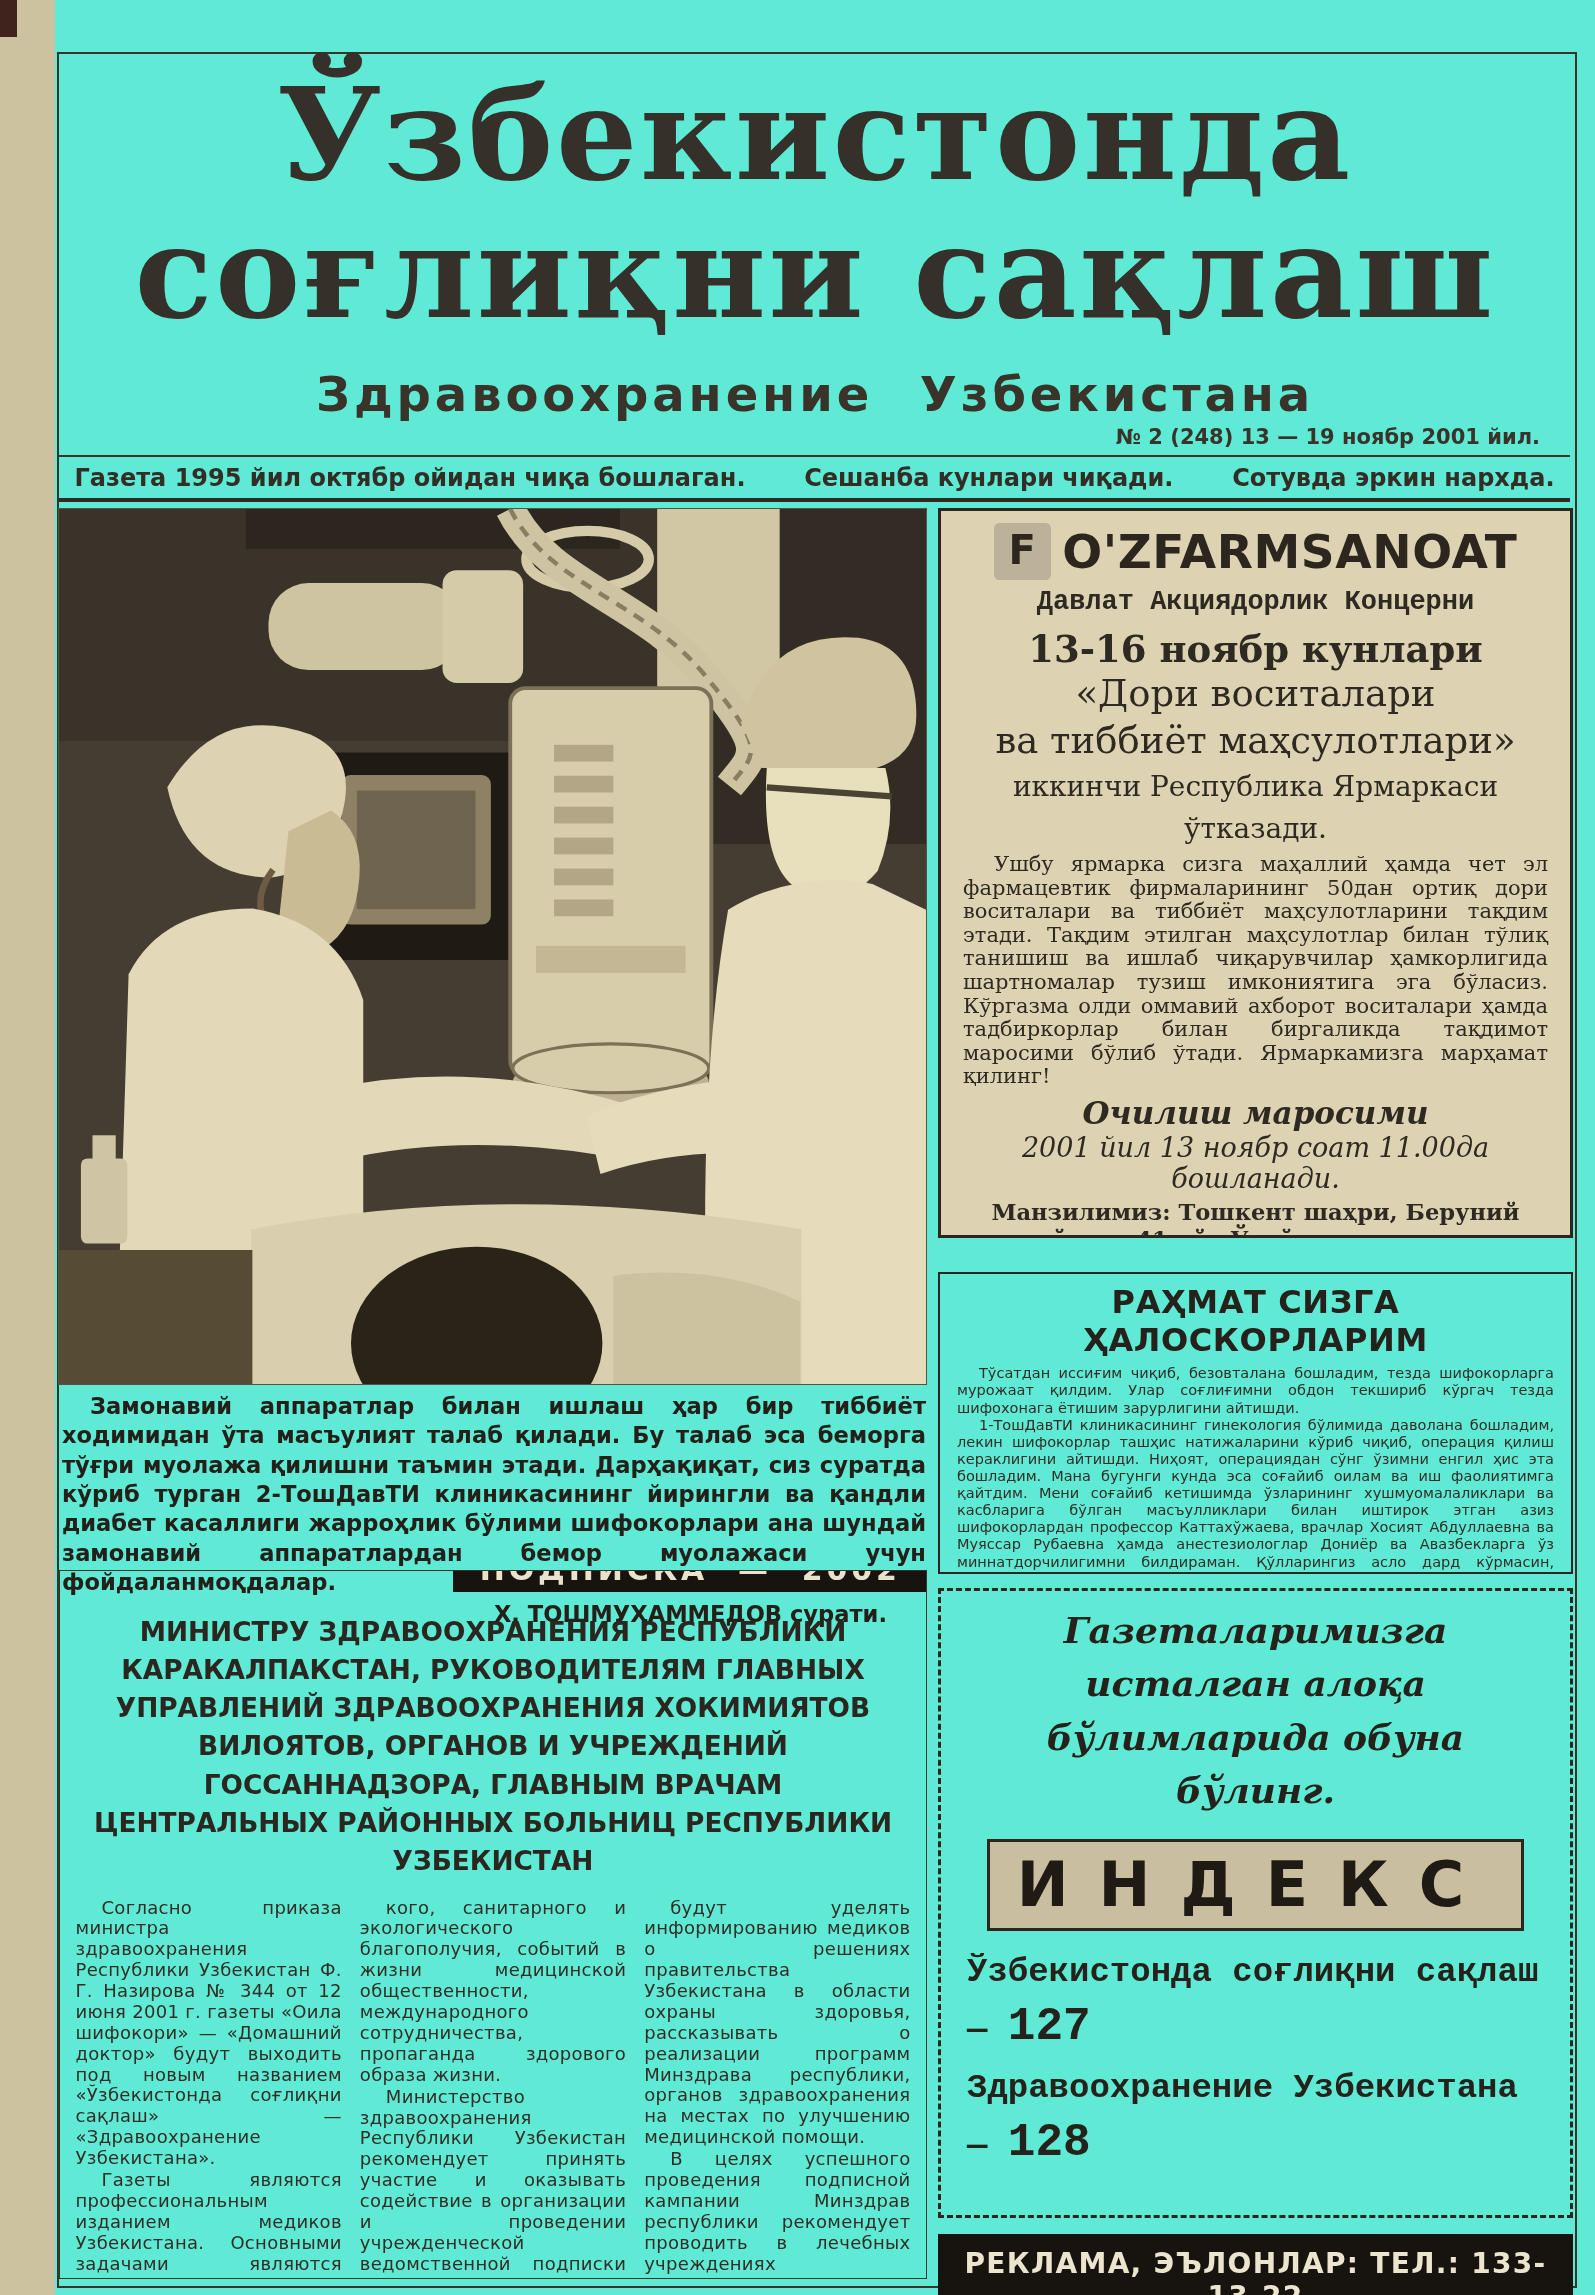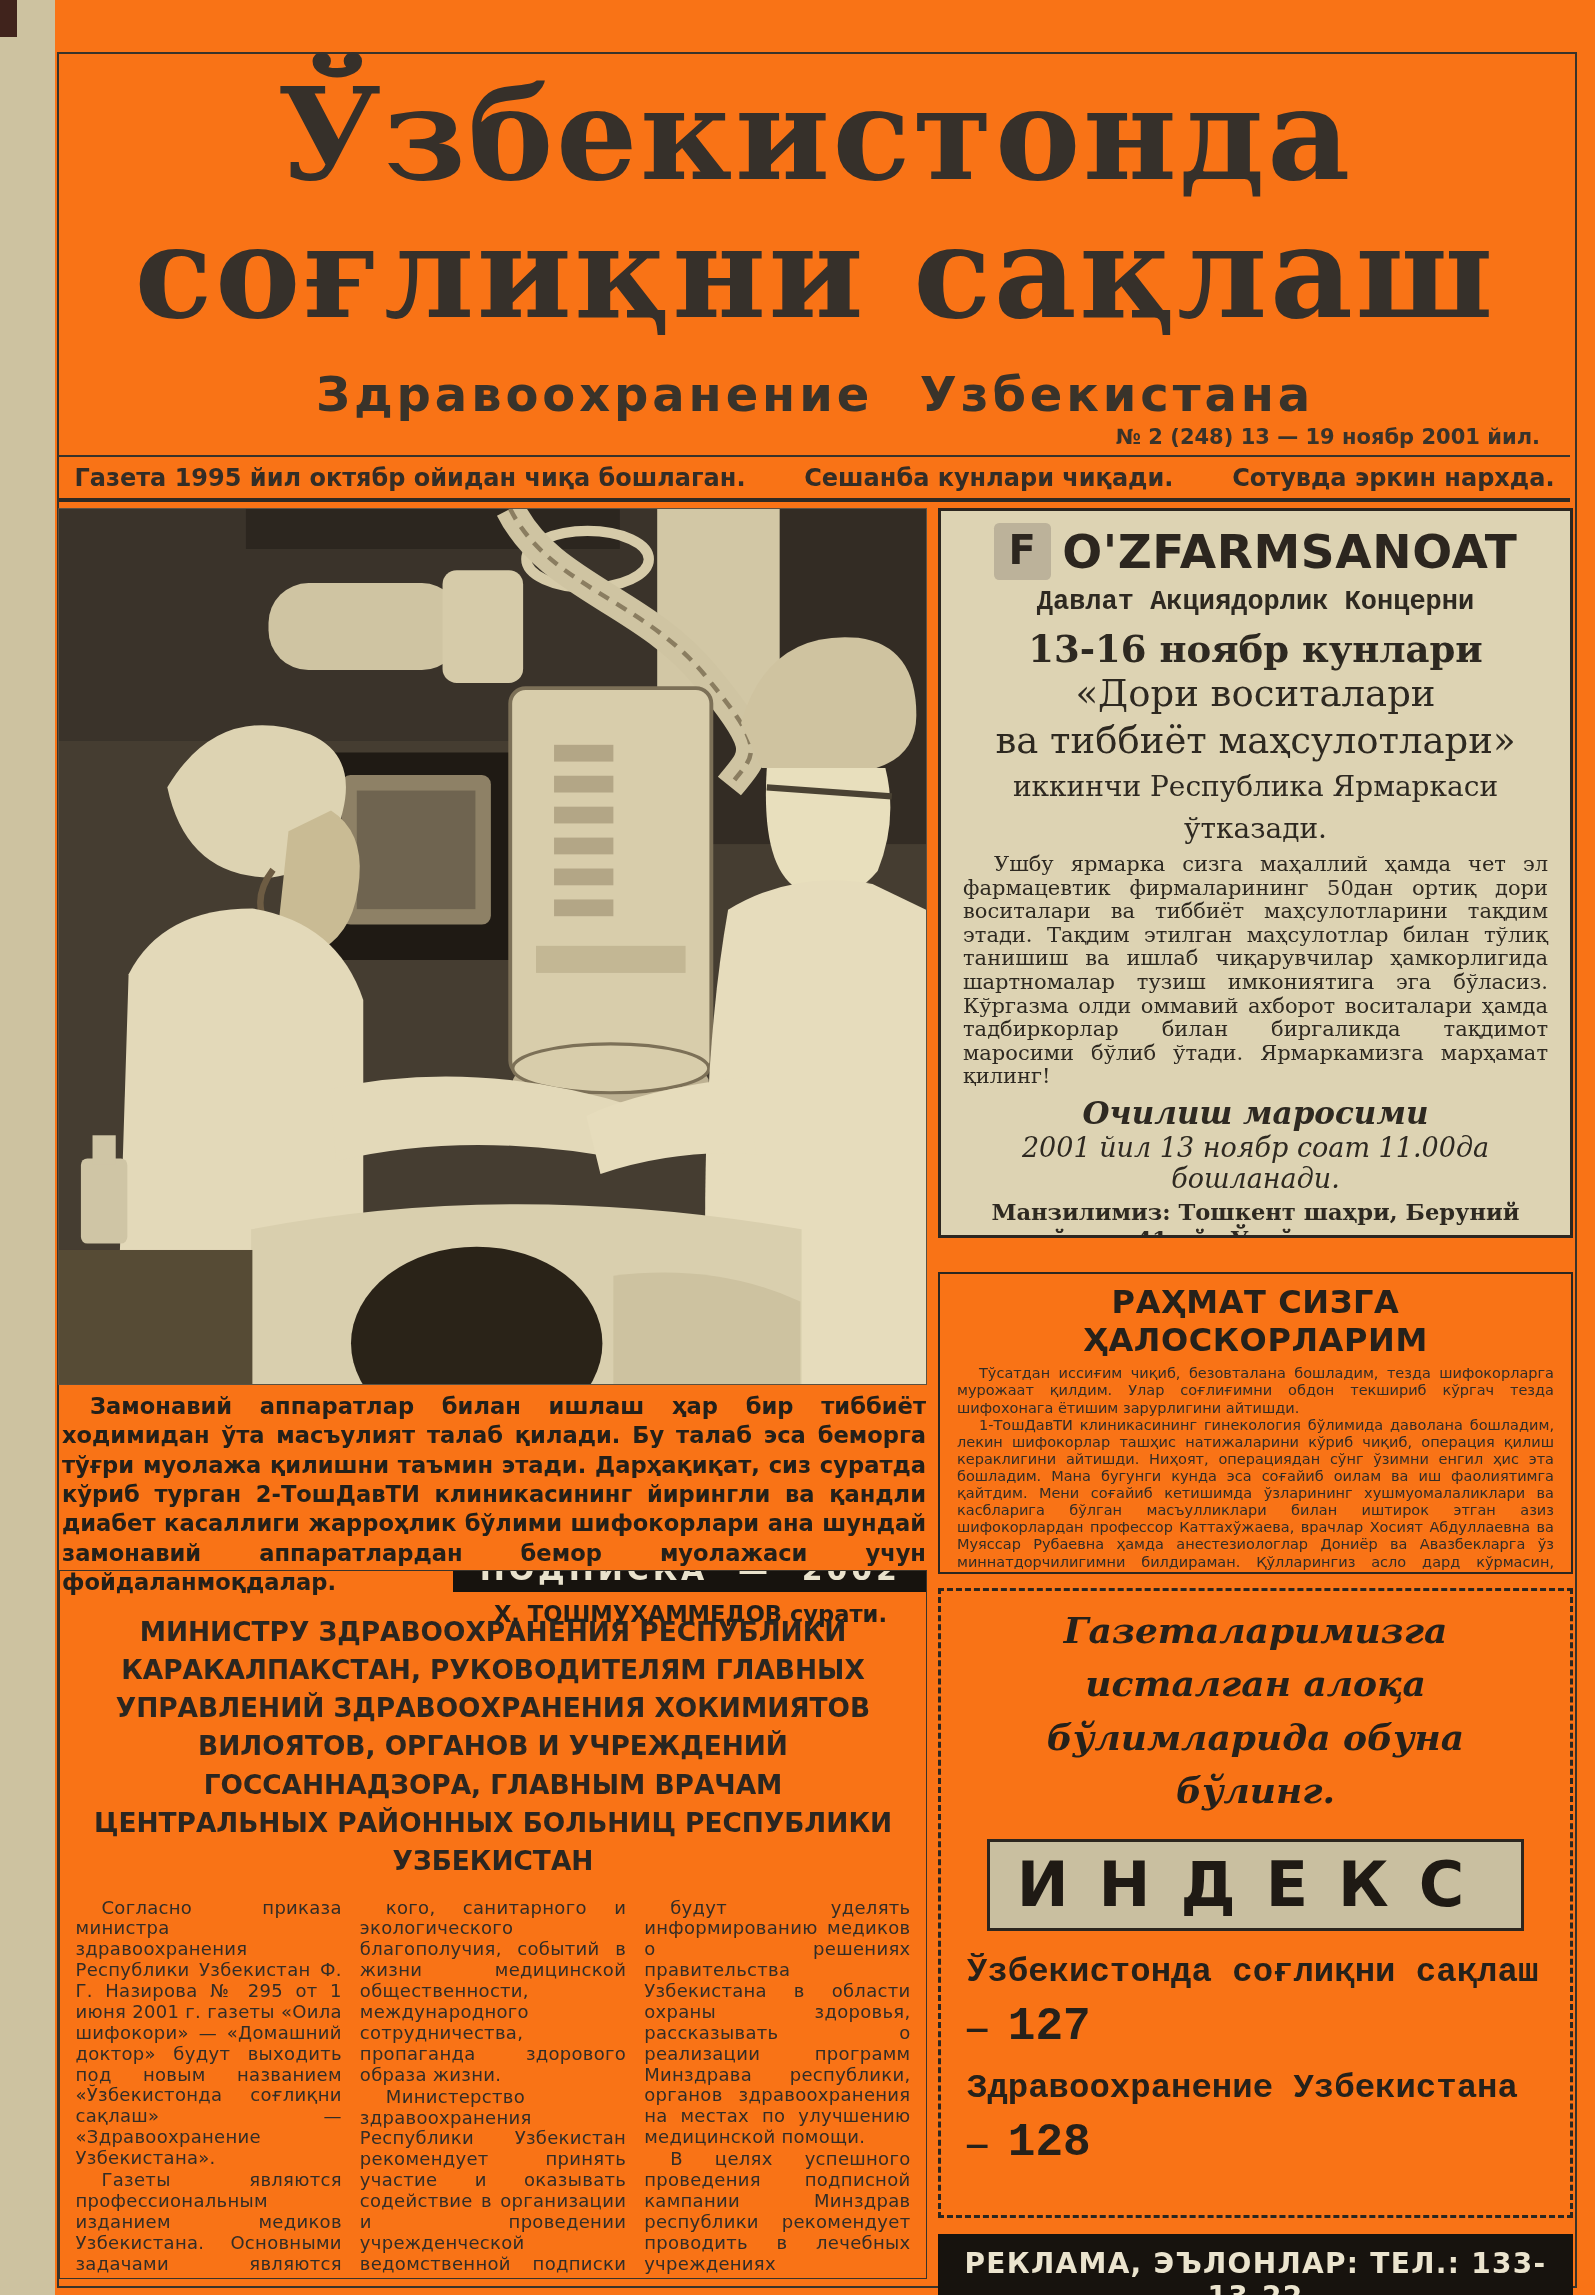--- a/index.html
+++ b/index.html
@@ -1,16 +1,16 @@
 <!DOCTYPE html>
 <html style="font-size:10.3px"><head>
 <meta charset="utf-8">
 <style>
   html,body{margin:0;padding:0;background:#b9ad8c;}
-  #page{position:relative;width:1595px;height:2295px;background:#f97316;overflow:hidden;
+  #page{position:relative;width:1595px;height:2295px;background:#5eead4;overflow:hidden;
         font-family:"DejaVu Sans",sans-serif;color:#2e2921;}
   .scan-strip{position:absolute;left:0;top:0;width:55px;height:2295px;background:#cdc2a0;}
   .corner-mark{position:absolute;left:0;top:0;width:17px;height:37px;background:#40231c;}
   .frame{position:absolute;left:57px;top:52px;width:1516px;height:2232px;border:2.6px solid #39332a;}
 
   
   .m-title{position:absolute;left:64px;width:1502px;text-align:center;
            font-family:"DejaVu Serif",serif;font-weight:bold;color:#36302a;
            font-size:128px;line-height:1;letter-spacing:2.6px;white-space:nowrap;}
   .m-title1{top:70px;}
@@ -153,21 +153,21 @@
   <div class="caption">
     <span class="indent"></span><span>Замонавий аппаратлар билан ишлаш ҳар бир тиббиёт ходимидан ўта масъулият талаб қилади. Бу талаб эса беморга тўғри муолажа қилишни таъмин этади. Дарҳақиқат, сиз суратда кўриб турган 2-ТошДавТИ клиникасининг йирингли ва қандли диабет касаллиги жарроҳлик бўлими шифокорлари ана шундай замонавий аппаратлардан бемор муолажаси учун фойдаланмоқдалар.</span>
     <span class="credit">Х. ТОШМУҲАММЕДОВ сурати.</span>
   </div>
 
   <div class="article-box">
     <div class="badge">ПОДПИСКА — 2002</div>
     <div class="art-headline">МИНИСТРУ ЗДРАВООХРАНЕНИЯ РЕСПУБЛИКИ КАРАКАЛПАКСТАН, РУКОВОДИТЕЛЯМ ГЛАВНЫХ УПРАВЛЕНИЙ ЗДРАВООХРАНЕНИЯ ХОКИМИЯТОВ ВИЛОЯТОВ, ОРГАНОВ И УЧРЕЖДЕНИЙ ГОССАННАДЗОРА, ГЛАВНЫМ ВРАЧАМ ЦЕНТРАЛЬНЫХ РАЙОННЫХ БОЛЬНИЦ РЕСПУБЛИКИ УЗБЕКИСТАН</div>
     <div class="cols">
       <div class="col">
-        <p>Согласно приказа министра здравоохранения Республики Узбекистан Ф. Г. Назирова № 295 от 1 июня 2001 г. газеты «Оила шифокори» — «Домашний доктор» будут выходить под новым названием «Ўзбекистонда соғлиқни сақлаш» — «Здравоохранение Узбекистана».</p>
+        <p>Согласно приказа министра здравоохранения Республики Узбекистан Ф. Г. Назирова № 344 от 12 июня 2001 г. газеты «Оила шифокори» — «Домашний доктор» будут выходить под новым названием «Ўзбекистонда соғлиқни сақлаш» — «Здравоохранение Узбекистана».</p>
         <p>Газеты являются профессиональным изданием медиков Узбекистана. Основными задачами являются освещение реализации Государственной программы реформирования системы здравоохранения страны, развития медицинской науки и практики, фармацевтической промышленности и лекарственного рынка, вопросов эпидемиологичес-</p>
       </div>
       <div class="col">
         <p>кого, санитарного и экологического благополучия, событий в жизни медицинской общественности, международного сотрудничества, пропаганда здорового образа жизни.</p>
         <p>Министерство здравоохранения Республики Узбекистан рекомендует принять участие и оказывать содействие в организации и проведении учрежденческой ведомственной подписки на газету.</p>
 
       </div>
       <div class="col">
         <p>будут уделять информированию медиков о решениях правительства Узбекистана в области охраны здоровья, рассказывать о реализации программ Минздрава республики, органов здравоохранения на местах по улучшению медицинской помощи.</p>
         <p>В целях успешного проведения подписной кампании Минздрав республики рекомендует проводить в лечебных учреждениях читательские конференции, а также по возможности привлекать для подписки коммерческие структуры.</p>

